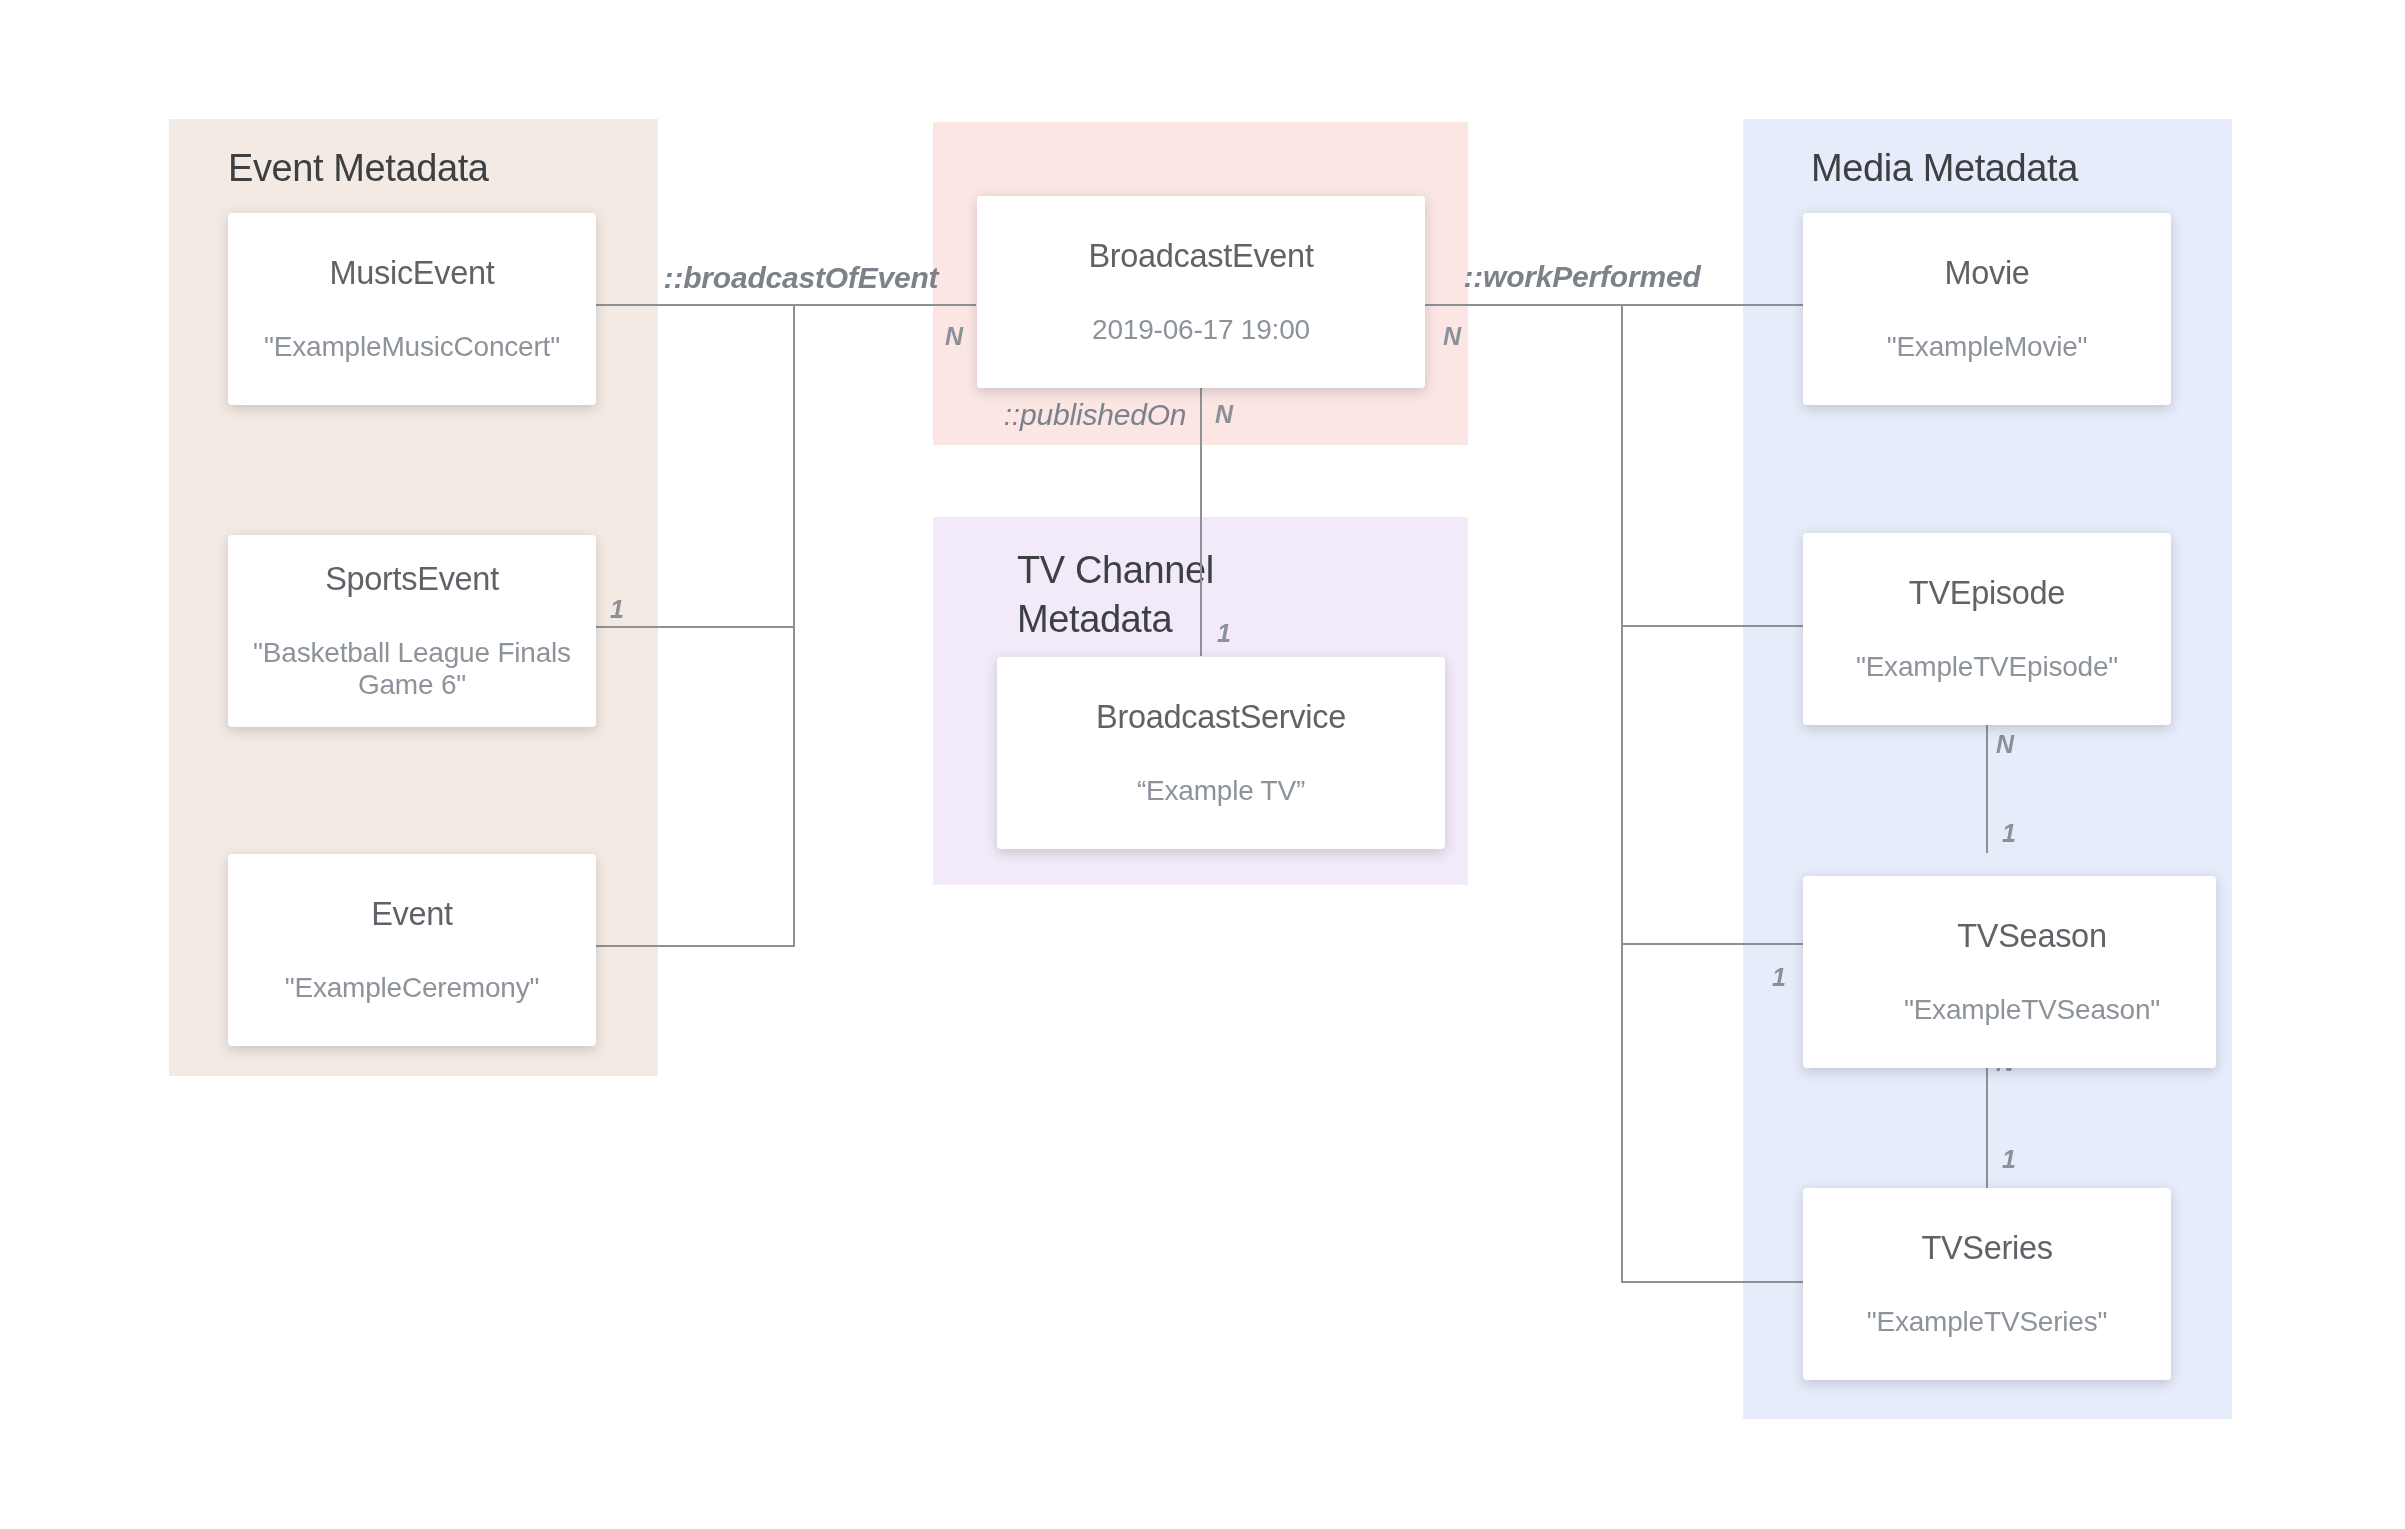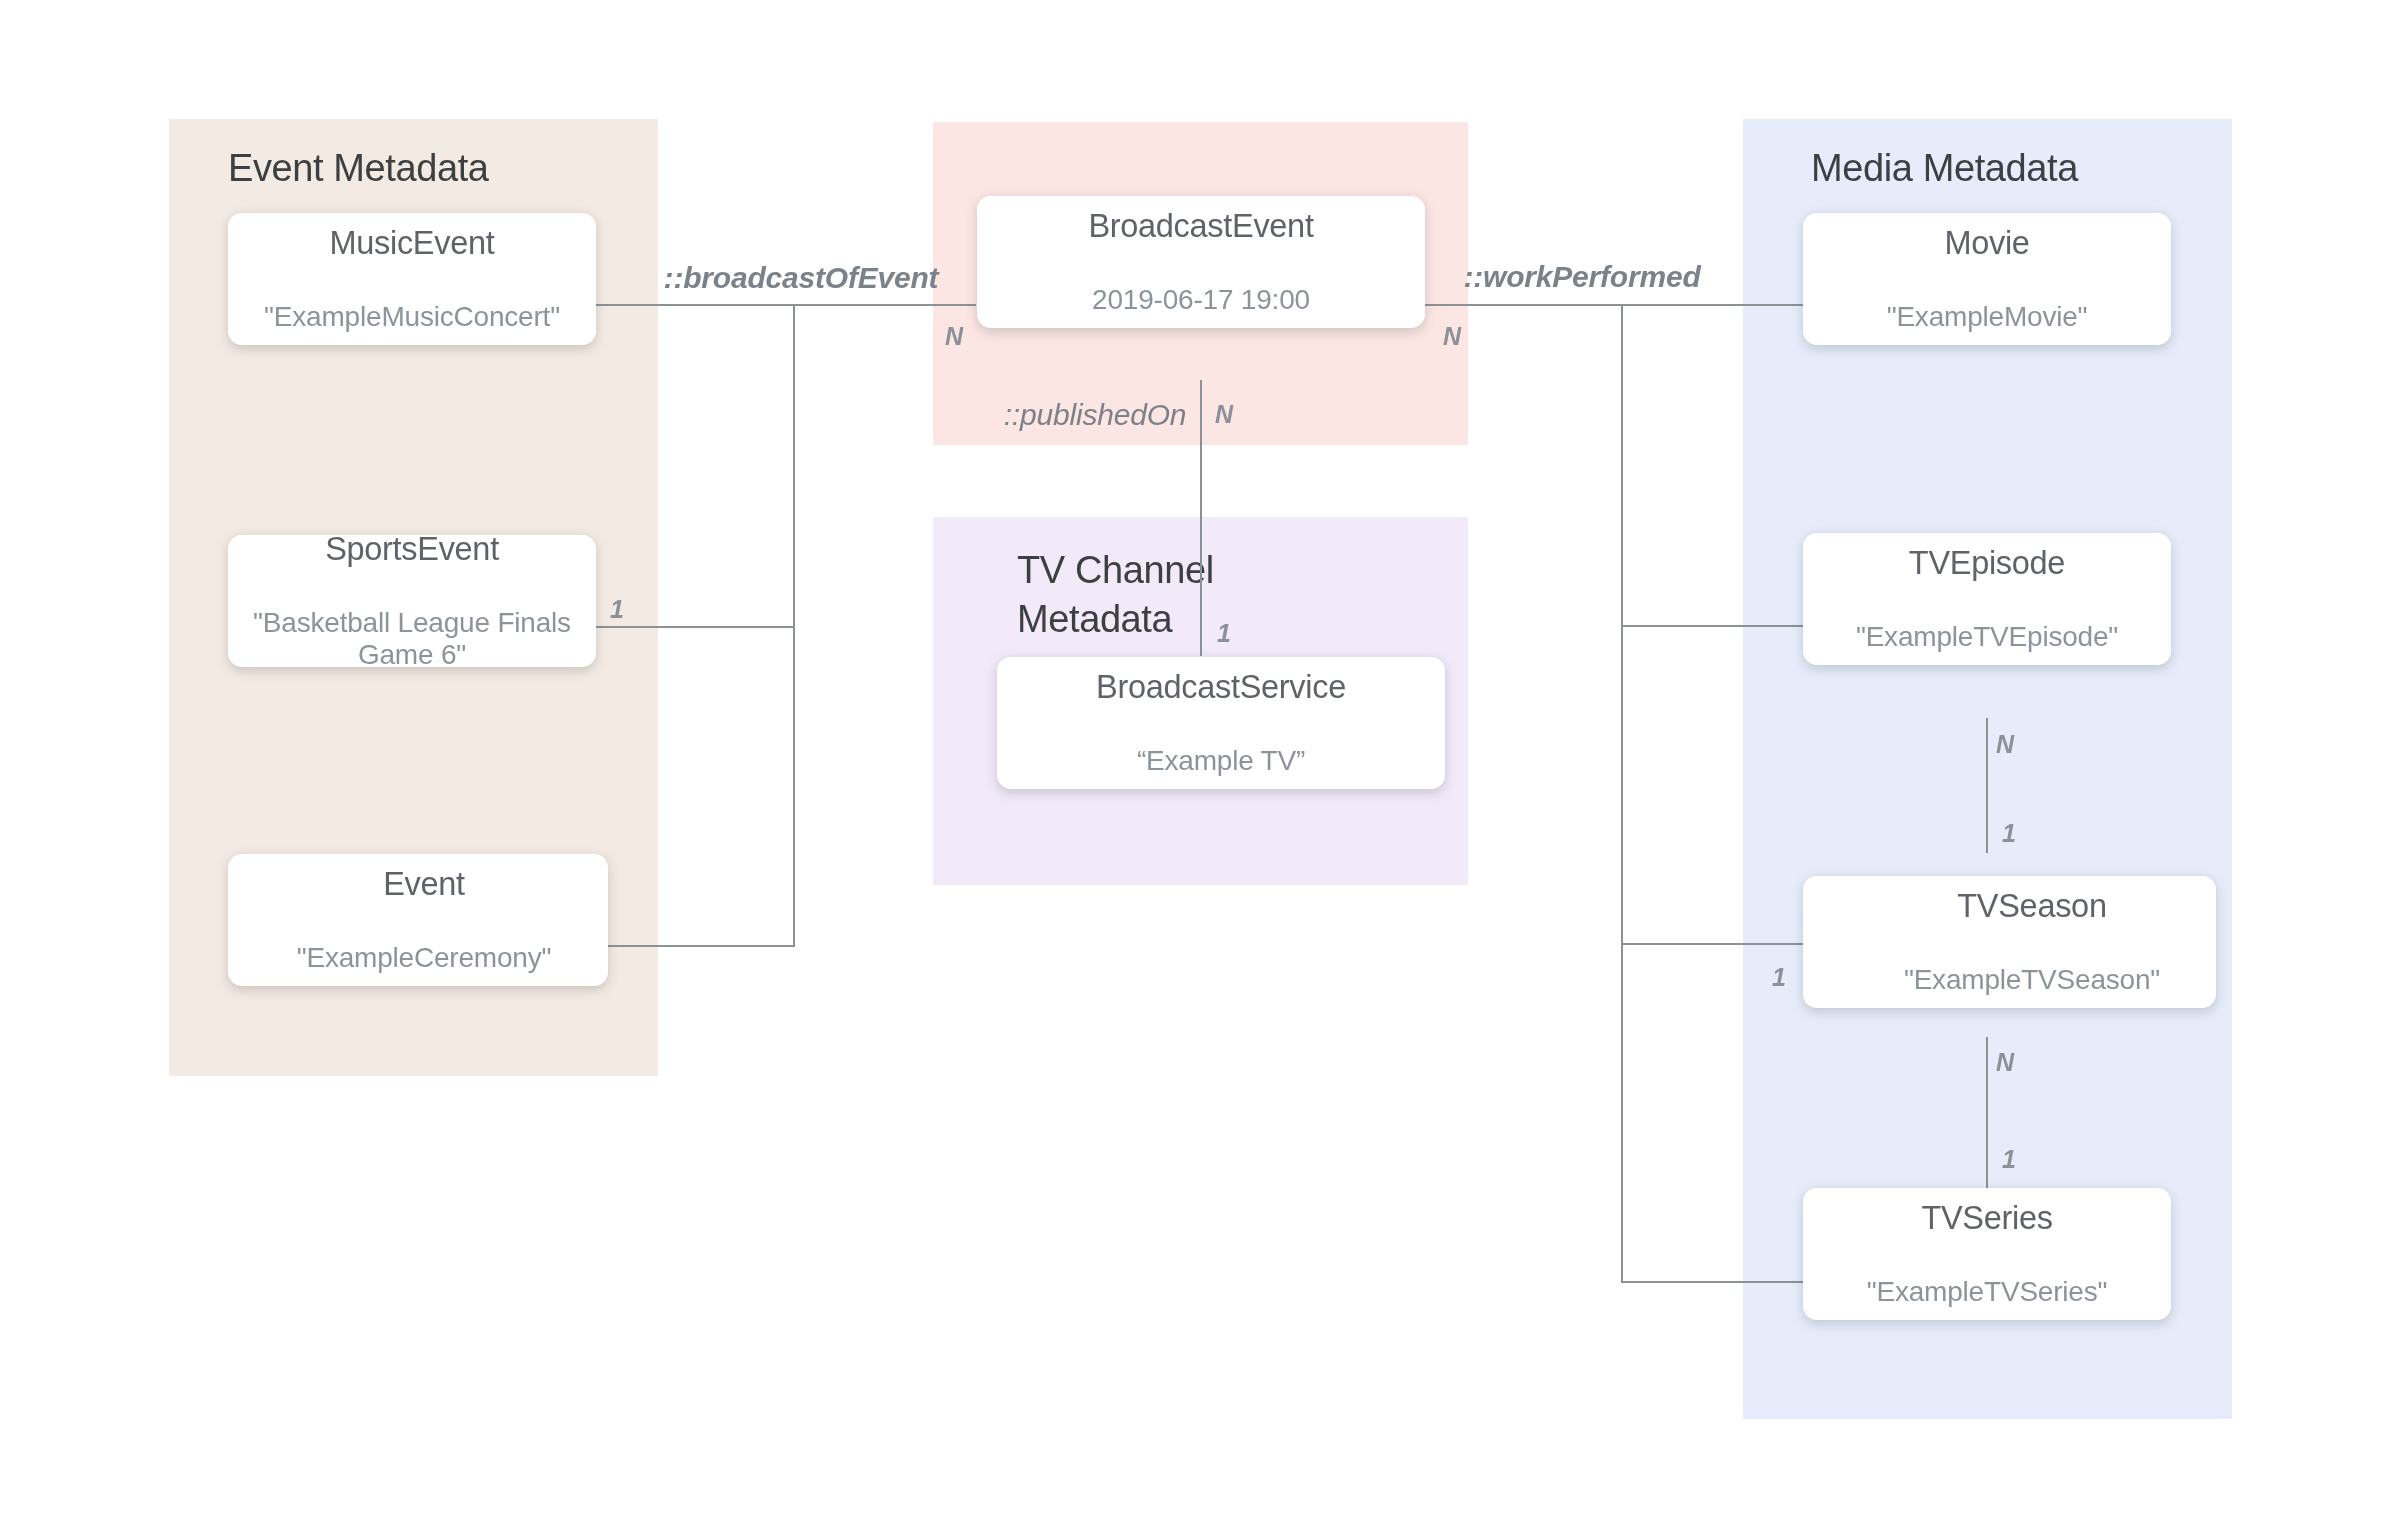--- a/index.html
+++ b/index.html
@@ -28,29 +28,29 @@
   #ln-published{left:1200px;top:380px;width:1.9px;height:276px;}
   #ln-work{left:1425px;top:304px;width:378px;height:1.9px;}
   #ln-trunk-right{left:1621px;top:304px;width:1.9px;height:979px;}
   #ln-episode{left:1623px;top:625px;width:180px;height:1.9px;}
   #ln-season{left:1623px;top:943px;width:180px;height:1.9px;}
   #ln-series{left:1623px;top:1281px;width:180px;height:1.9px;}
   #ln-ep-season{left:1986px;top:718px;width:1.9px;height:135px;}
   #ln-season-series{left:1986px;top:1037px;width:1.9px;height:151px;}
 
   .card{
-    position:absolute;width:368px;height:132px;background:#ffffff;border-radius:14px;
+    position:absolute;width:368px;height:192px;background:#ffffff;border-radius:4px;
     box-shadow:0 3.8px 11.5px rgba(60,64,67,0.22);
     display:flex;flex-direction:column;align-items:center;justify-content:center;
     gap:39px;text-align:center;
   }
   #card-bevent,#card-bservice{width:448px;}
   #card-music{left:228px;top:213px;}
   #card-sports{left:228px;top:535px;}
-  #card-event{left:228px;top:854px;padding-left:12px;}
+  #card-event{left:228px;top:854px;}
   #card-bevent{left:977px;top:196px;}
   #card-bservice{left:977px;top:657px;margin-left:20px;}
   #card-movie{left:1803px;top:213px;}
   #card-episode{left:1803px;top:533px;}
   #card-season{left:1803px;top:876px;padding-left:45px;}
   #card-series{left:1803px;top:1188px;text-align:right;}
   .card-title{font-size:32.5px;color:#5f6368;letter-spacing:-0.3px;}
   .card-sub{font-size:28px;color:#8d939b;line-height:1.15;max-width:320px;letter-spacing:-0.2px;}
 
   .edge-label{

